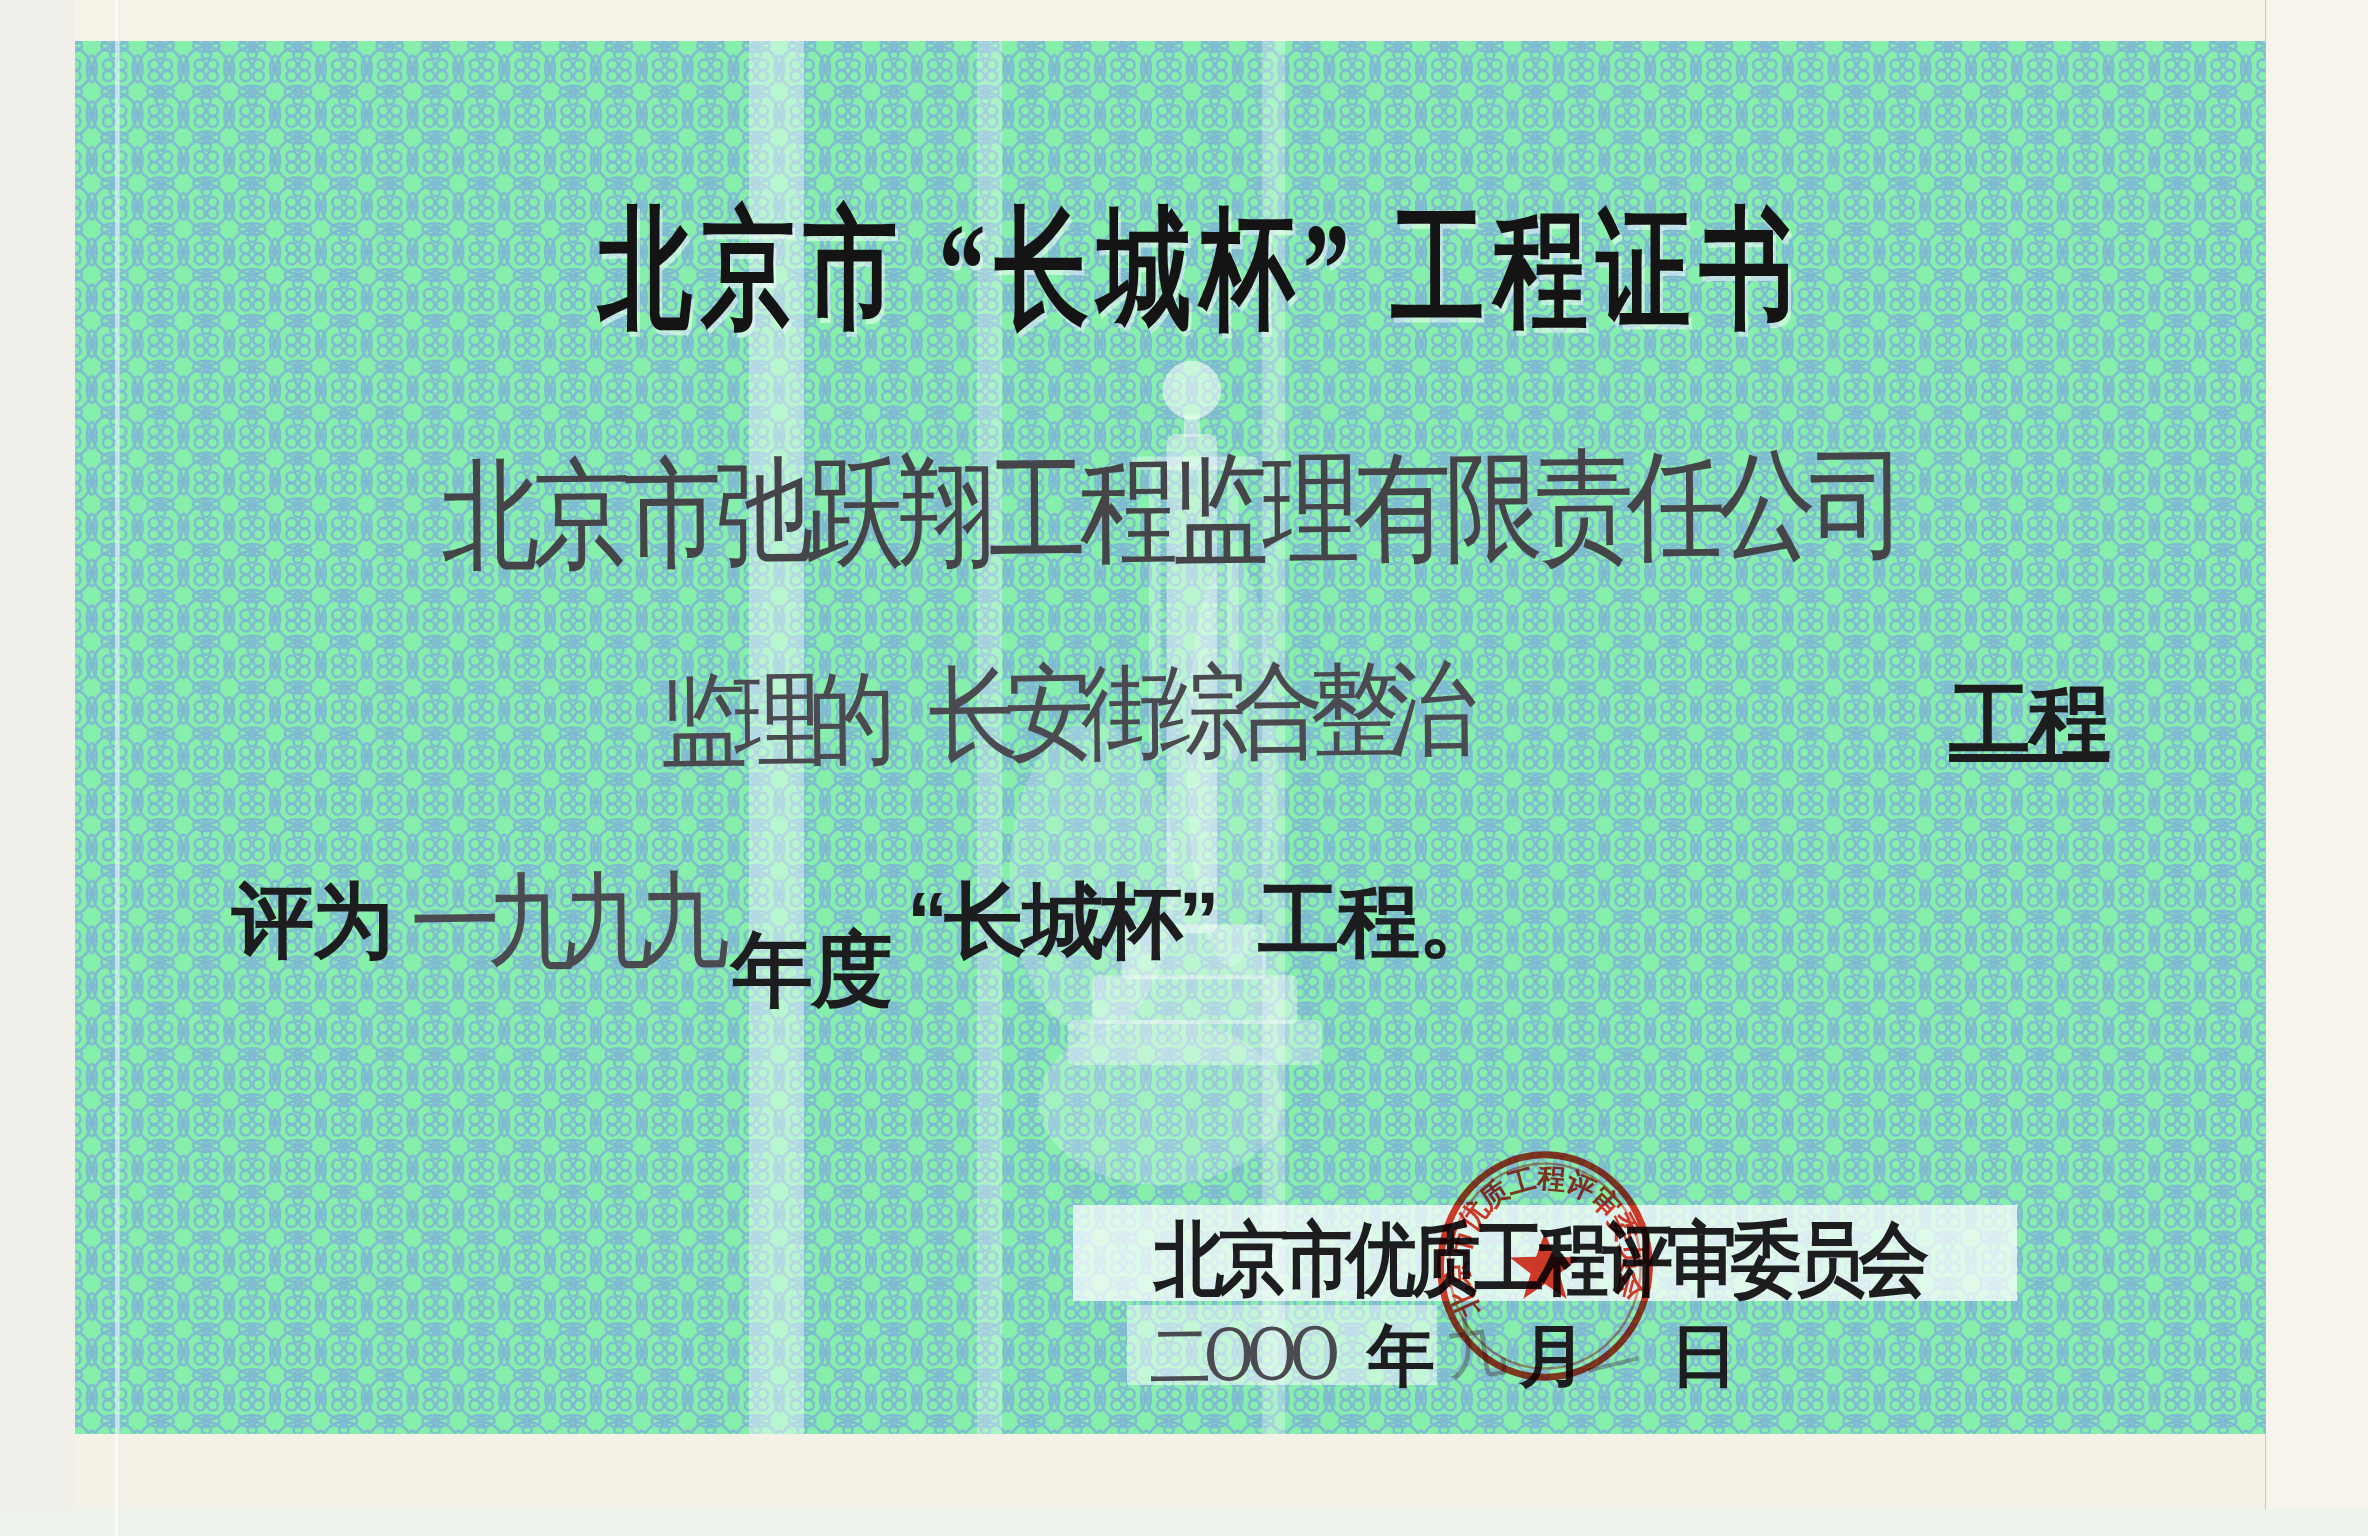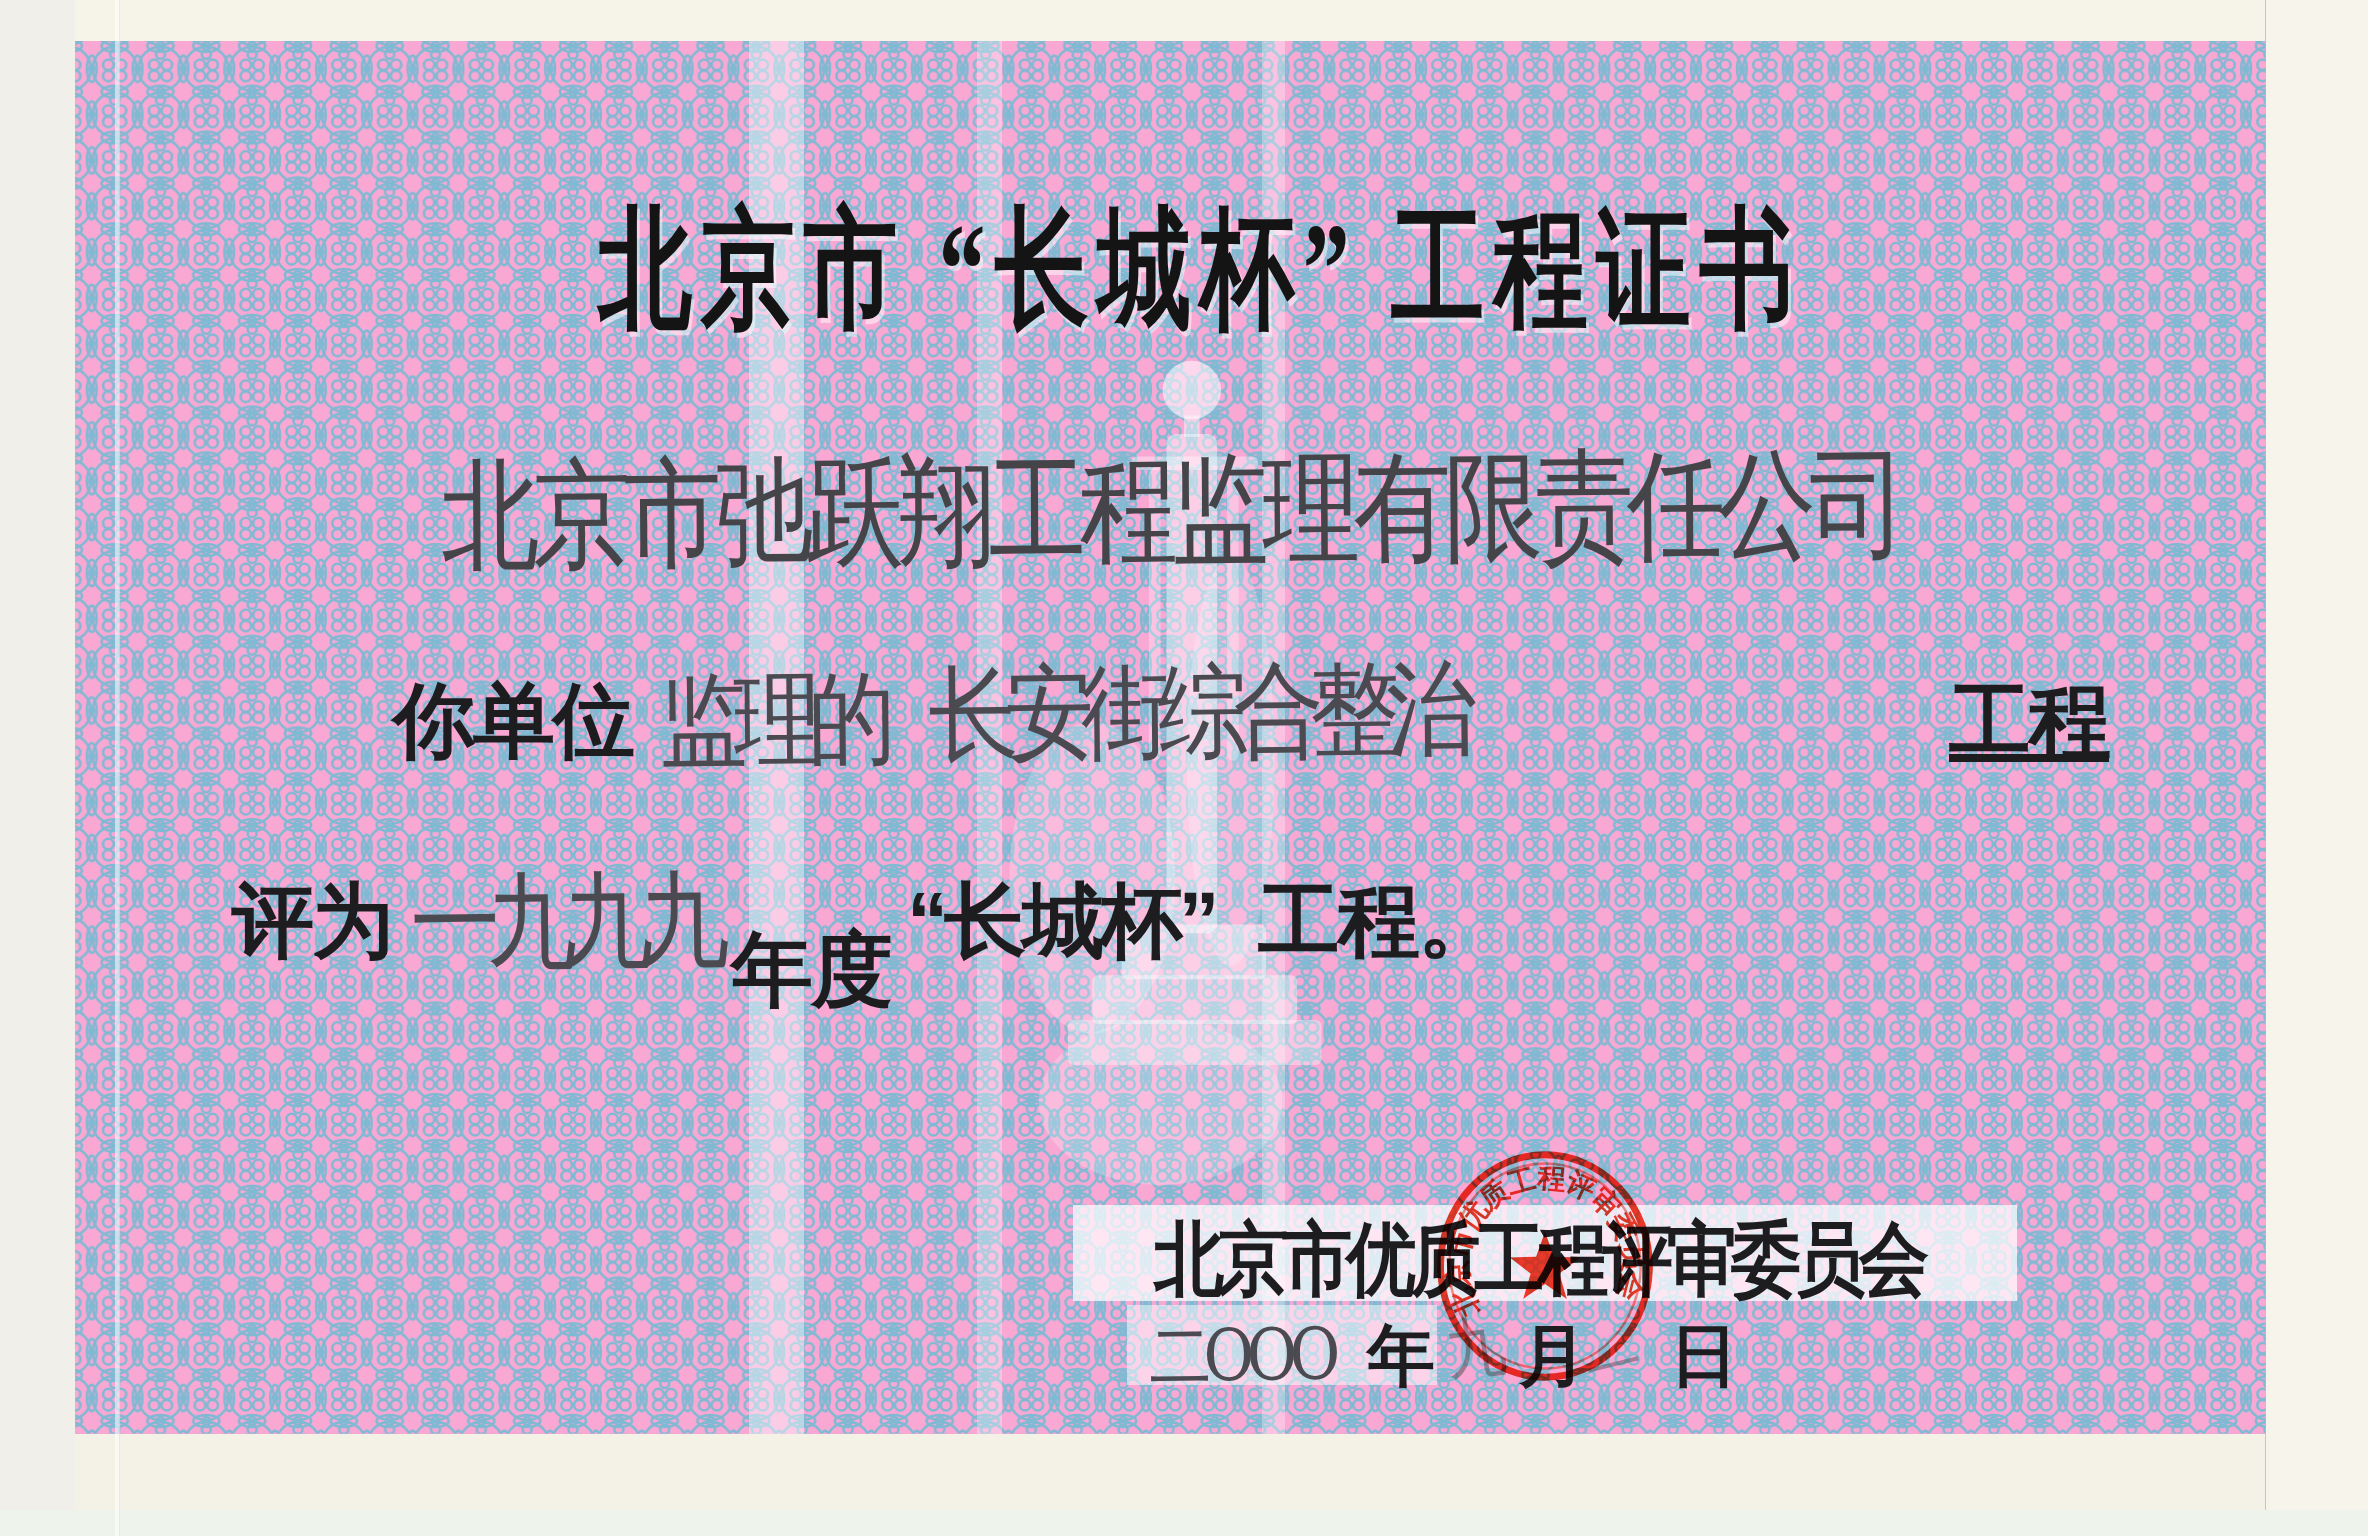--- a/index.html
+++ b/index.html
@@ -1,19 +1,19 @@
 <!DOCTYPE html>
 <html><head>
 <meta charset="utf-8">
 <style>
   html,body{margin:0;padding:0;background:#e9e7dd;}
   .cert{
     position:relative;
     width:2369px;height:1537px;
-    background:#f9a8d4;
+    background:#86efac;
     overflow:hidden;
     font-family:"Liberation Sans",sans-serif;
   }
   .abs{position:absolute;}
   
   .margin-left{left:0;top:0;width:75px;height:1537px;background:#f0efe9;}
   .margin-right{left:2266px;top:0;width:103px;height:1537px;background:#f6f4eb;}
   .margin-top{left:75px;top:0;width:2190px;height:41px;background:#f6f4e8;}
   .margin-bottom{left:75px;top:1434px;width:2190px;height:103px;background:#f4f2e6;}
   .edge-band{left:0;top:1510px;width:2369px;height:27px;background:#eef3ec;}
@@ -112,21 +112,20 @@
   <div class="abs streak s1"></div>
   <div class="abs streak s2"></div>
   <div class="abs streak s3"></div>
   <div class="abs band-committee"></div>
   <div class="abs band-date"></div>
 
   <div class="txt title">北京市 “长城杯” 工程证书</div>
 
   <div class="txt hand company">北京市弛跃翔工程监理有限责任公司</div>
 
-  <div class="txt print" style="left:393px;top:680px;">你单位</div>
   <div class="txt hand" style="left:659px;top:671px;font-size:88px;">监理的</div>
   <div class="txt hand" style="left:928px;top:663px;">长安街综合整治</div>
   <div class="txt print" style="left:1949px;top:680px;text-decoration:underline;">工程</div>
 
   <div class="txt print" style="left:232px;top:880px;">评为</div>
   <div class="txt hand" style="left:410px;top:871px;">一九九九</div>
   <div class="txt print" style="left:731px;top:929px;">年度</div>
   <div class="txt print" style="left:1258px;top:880px;">工程。</div>
   <div class="txt print" style="left:907px;top:880px;letter-spacing:-3.9px;">“长城杯”</div>
 

